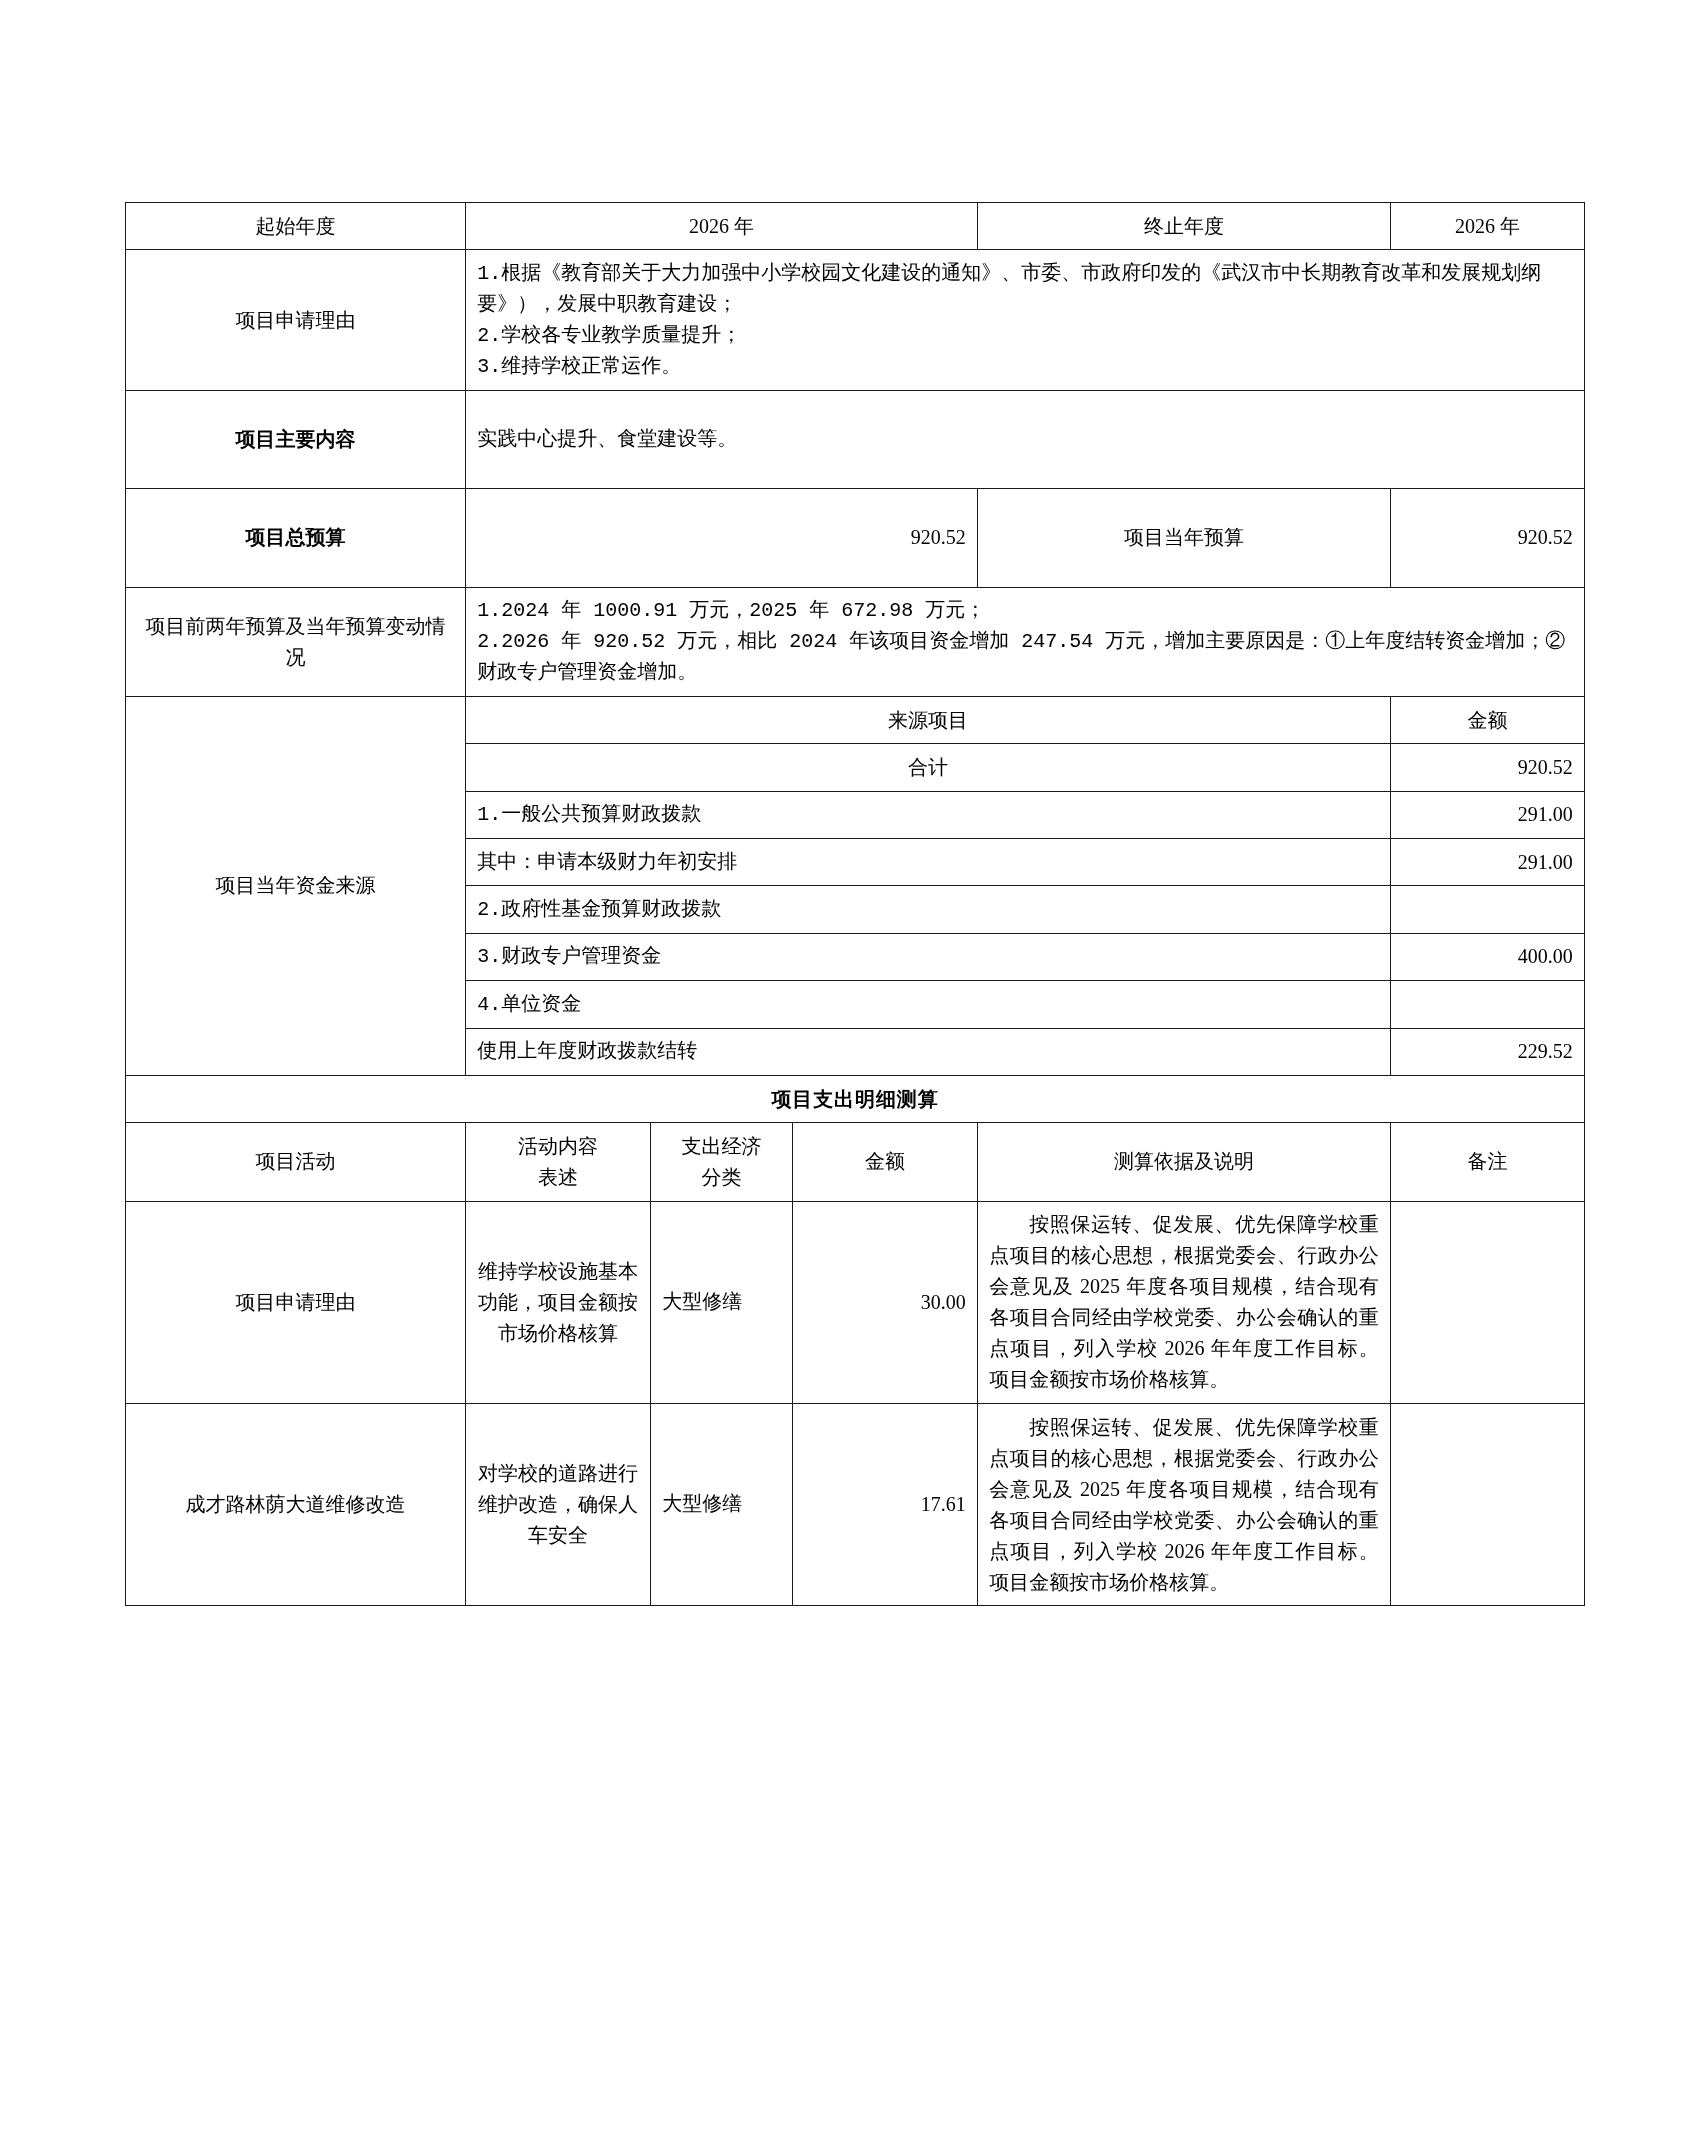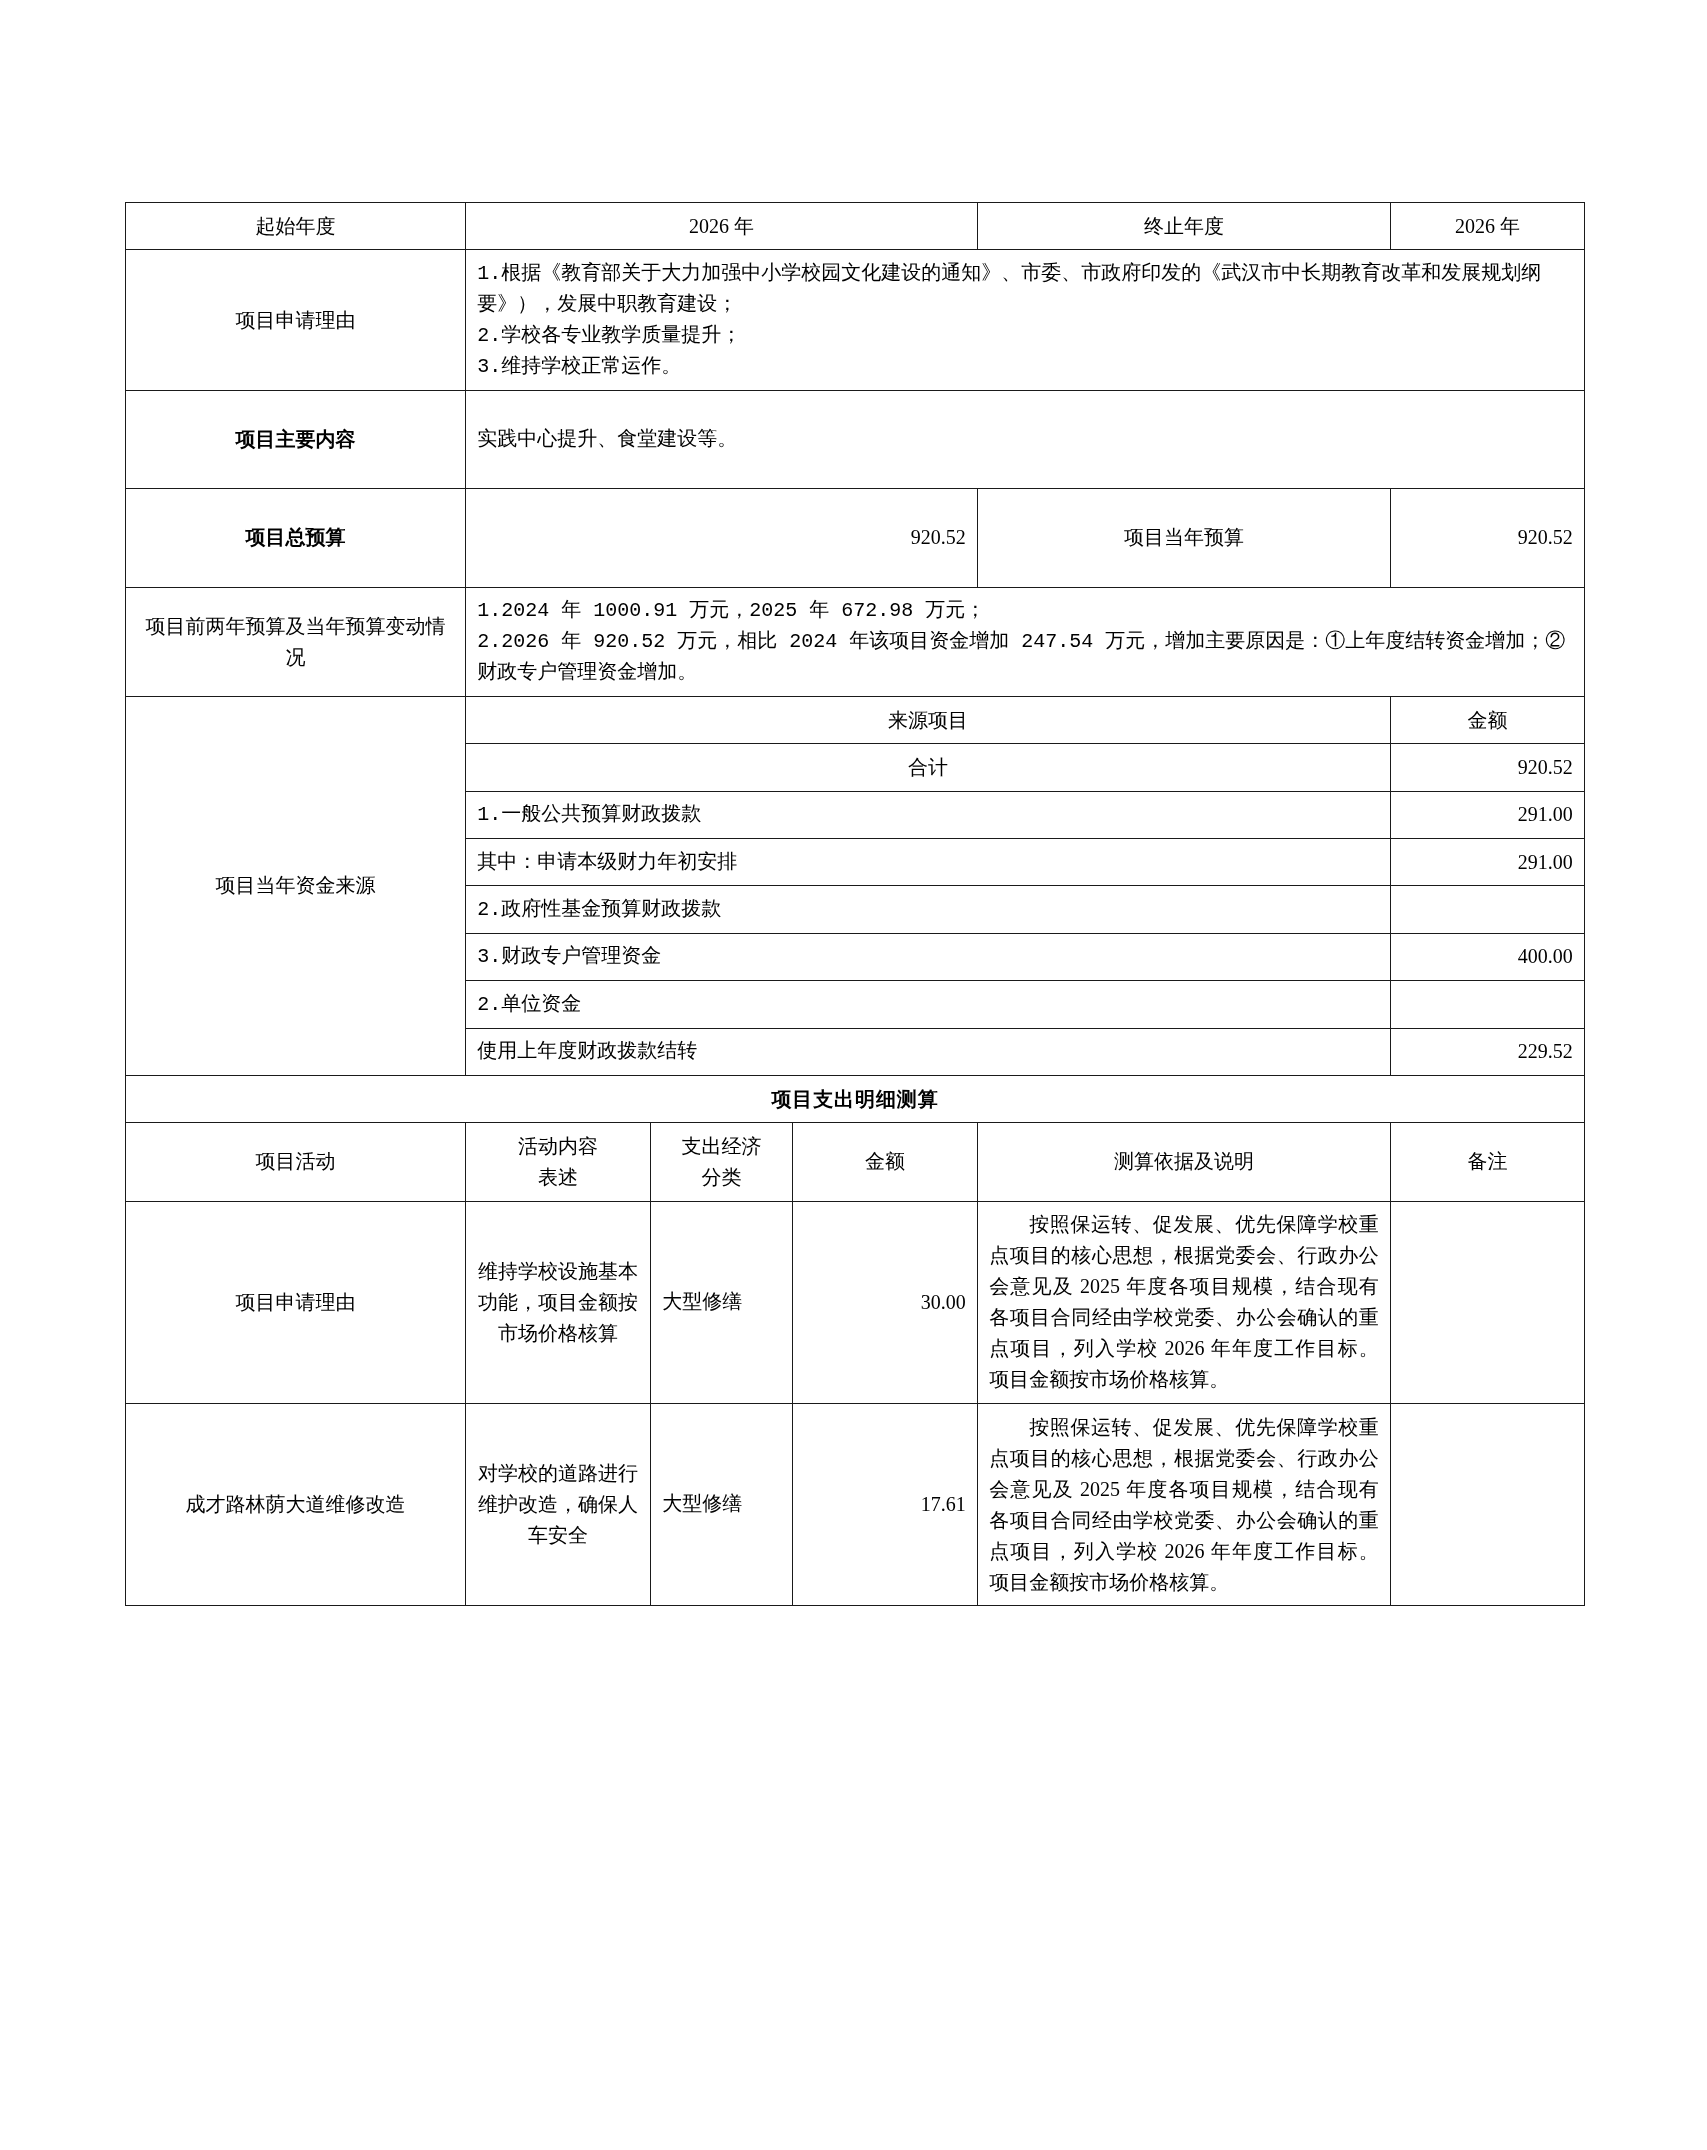--- a/index.html
+++ b/index.html
@@ -131,21 +131,21 @@
     </tr>
     <tr>
       <td class="lft" colspan="4">2.政府性基金预算财政拨款</td>
       <td class="rgt pad-r"></td>
     </tr>
     <tr>
       <td class="lft" colspan="4">3.财政专户管理资金</td>
       <td class="rgt pad-r">400.00</td>
     </tr>
     <tr>
-      <td class="lft" colspan="4">2.单位资金</td>
+      <td class="lft" colspan="4">4.单位资金</td>
       <td class="rgt pad-r"></td>
     </tr>
     <tr>
       <td class="lft" colspan="4">使用上年度财政拨款结转</td>
       <td class="rgt pad-r">229.52</td>
     </tr>
 
     <tr>
       <td class="sec-title" colspan="6">项目支出明细测算</td>
     </tr>

